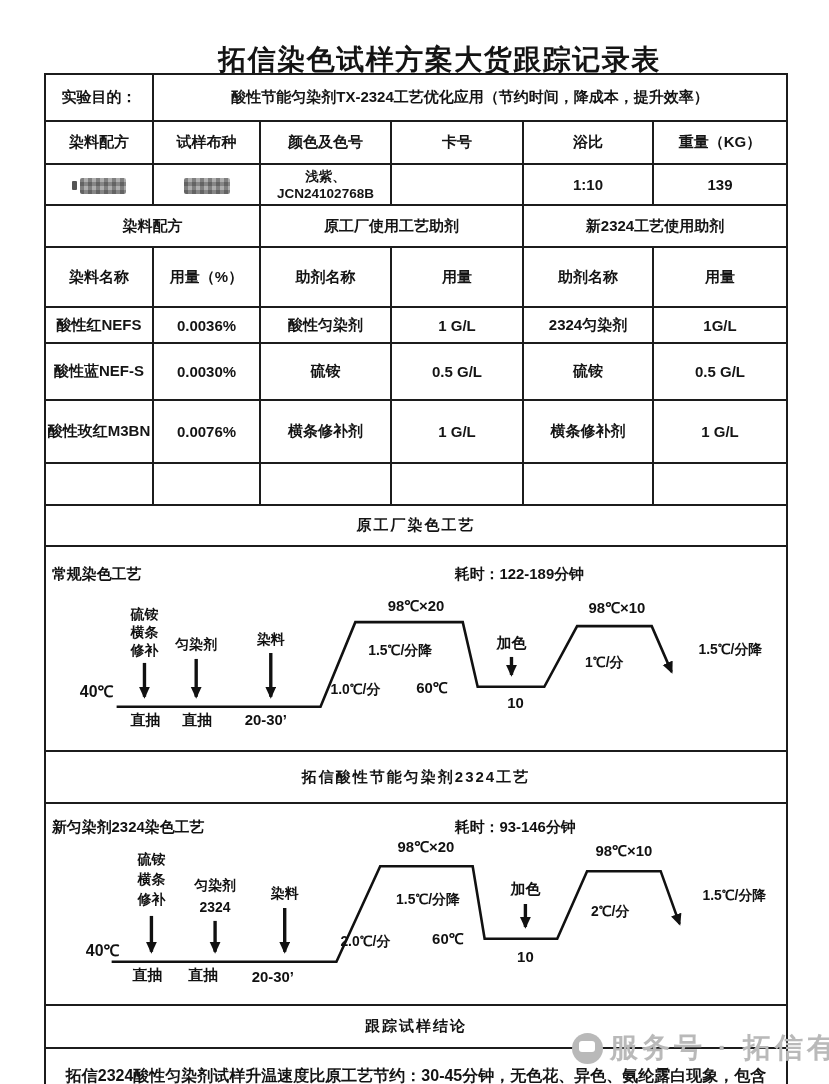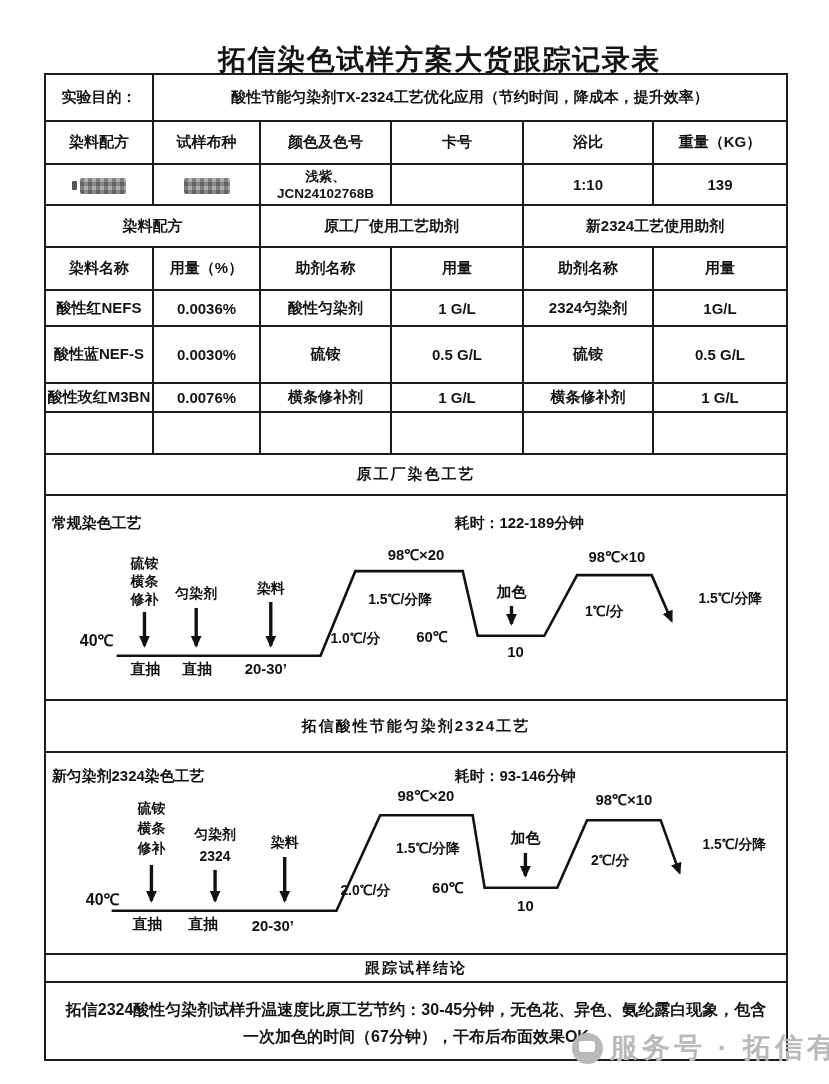--- a/index.html
+++ b/index.html
@@ -74,21 +74,21 @@
       <td>1:10</td>
       <td>139</td>
     </tr>
 
     <tr style="height:42px">
       <td colspan="2">染料配方</td>
       <td colspan="2">原工厂使用工艺助剂</td>
       <td colspan="2">新2324工艺使用助剂</td>
     </tr>
 
-    <tr style="height:43px">
+    <tr style="height:60px">
       <td>染料名称</td>
       <td>用量（%）</td>
       <td>助剂名称</td>
       <td>用量</td>
       <td>助剂名称</td>
       <td>用量</td>
     </tr>
 
     <tr style="height:36px">
       <td>酸性红NEFS</td>
@@ -101,21 +101,21 @@
 
     <tr style="height:57px">
       <td>酸性蓝NEF-S</td>
       <td>0.0030%</td>
       <td>硫铵</td>
       <td>0.5 G/L</td>
       <td>硫铵</td>
       <td>0.5 G/L</td>
     </tr>
 
-    <tr style="height:29px">
+    <tr style="height:63px">
       <td>酸性玫红M3BN</td>
       <td>0.0076%</td>
       <td>横条修补剂</td>
       <td>1 G/L</td>
       <td>横条修补剂</td>
       <td>1 G/L</td>
     </tr>
 
     <tr style="height:42px">
       <td></td>
@@ -213,21 +213,21 @@
           <line x1="482" y1="100" x2="482" y2="123" stroke="#111" stroke-width="3.4" marker-end="url(#ah1)"></line>
           <text x="482" y="158" text-anchor="middle" class="t15">10</text>
 
           <text x="548" y="112" class="t14">2℃/分</text>
           <text x="581" y="52" text-anchor="middle" class="t15">98℃×10</text>
           <text x="660" y="96" class="t14">1.5℃/分降</text>
         </svg>
       </td>
     </tr>
 
-    <tr style="height:28px">
+    <tr style="height:43px">
       <td colspan="6" class="sect">跟踪试样结论</td>
     </tr>
 
     <tr style="height:78px">
       <td colspan="6" style="vertical-align:top">
         <div class="concl">拓信2324酸性匀染剂试样升温速度比原工艺节约：30-45分钟，无色花、异色、氨纶露白现象，包含一次加色的时间（67分钟），干布后布面效果OK</div>
       </td>
     </tr>
   </tbody>
     </table>

